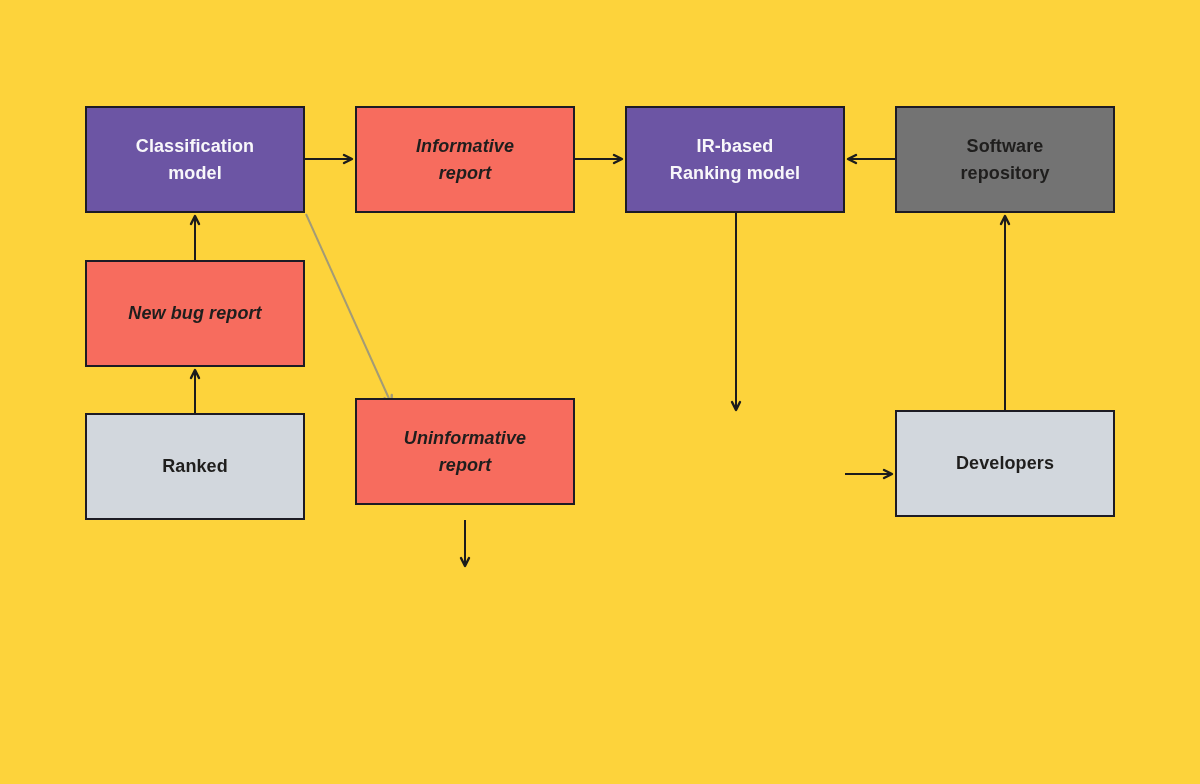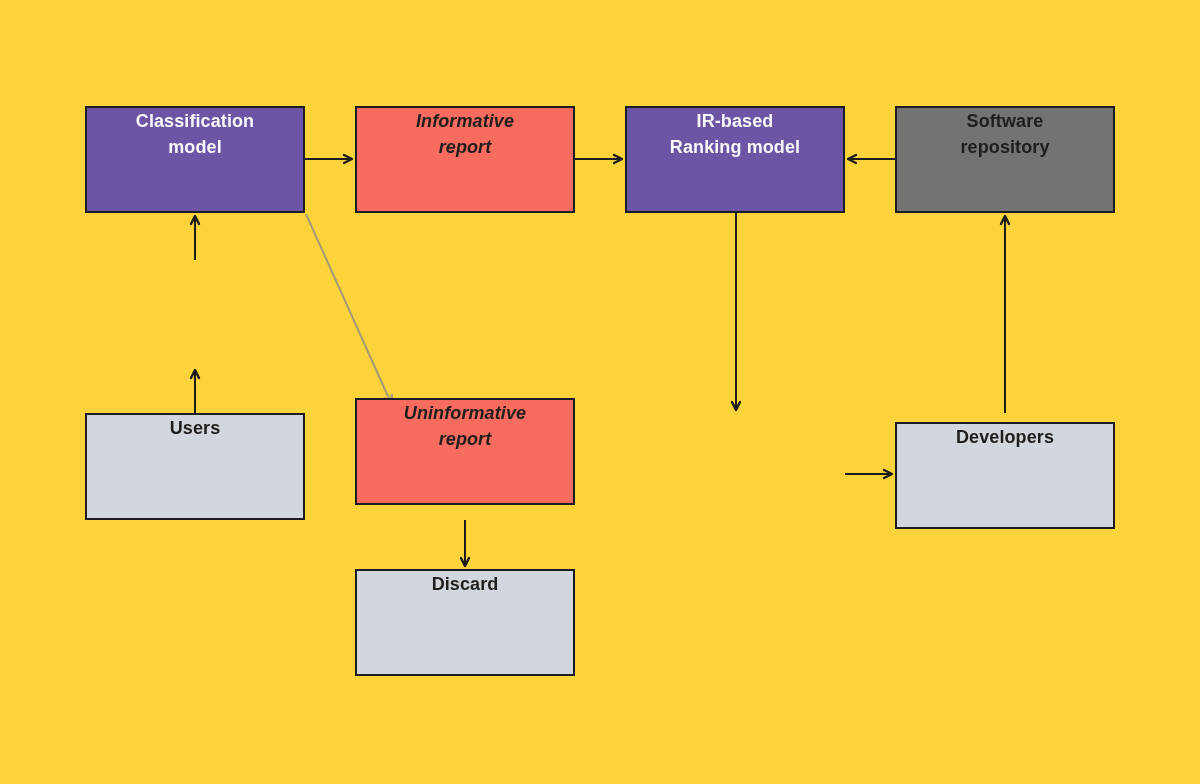--- a/index.html
+++ b/index.html
@@ -22,21 +22,21 @@
     height: 784px;
     pointer-events: none;
   }
   .node {
     position: absolute;
     width: 220px;
     height: 107px;
     border: 2px solid #1D1B24;
     box-sizing: border-box;
     display: flex;
-    align-items: flex-start;
+    align-items: center;
     justify-content: center;
     text-align: center;
   }
   .node__label {
     white-space: pre-line;
     font-size: 18px;
     font-weight: 700;
     line-height: 1.45;
     letter-spacing: 0.1px;
     color: #1F1E1D;
@@ -88,32 +88,32 @@
   <div class="node node--purple" style="left:625px; top:106px">
     <span class="node__label">IR-based
 Ranking model</span>
   </div>
 
   <div class="node node--green" style="left:895px; top:106px">
     <span class="node__label">Software
 repository</span>
   </div>
 
+  <div class="node node--coral" style="left:85px; top:260px">
+    <span class="node__label">New bug report</span>
+  </div>
 
   <div class="node node--gray" style="left:85px; top:413px">
-    <span class="node__label">Users</span>
+    <span class="node__label">Ranked</span>
   </div>
 
   <div class="node node--coral" style="left:355px; top:398px">
     <span class="node__label">Uninformative
 report</span>
   </div>
 
 
-  <div class="node node--gray" style="left:895px; top:422px">
+  <div class="node node--gray" style="left:895px; top:410px">
     <span class="node__label">Developers</span>
   </div>
 
-  <div class="node node--gray" style="left:355px; top:569px">
-    <span class="node__label">Discard</span>
-  </div>
 
 </div>
 
 </body></html>

